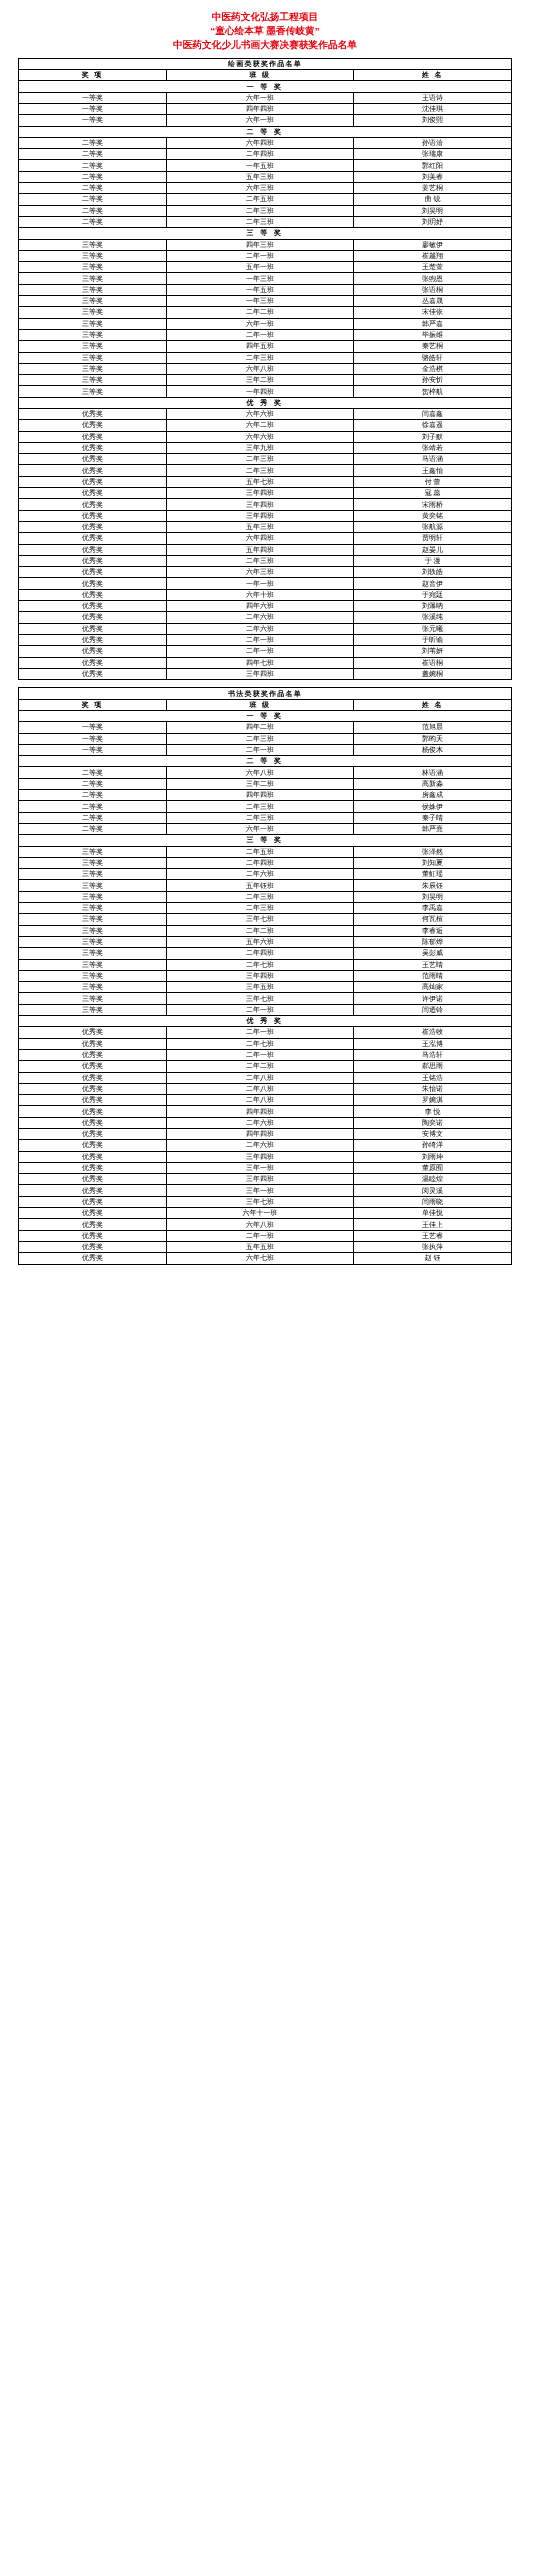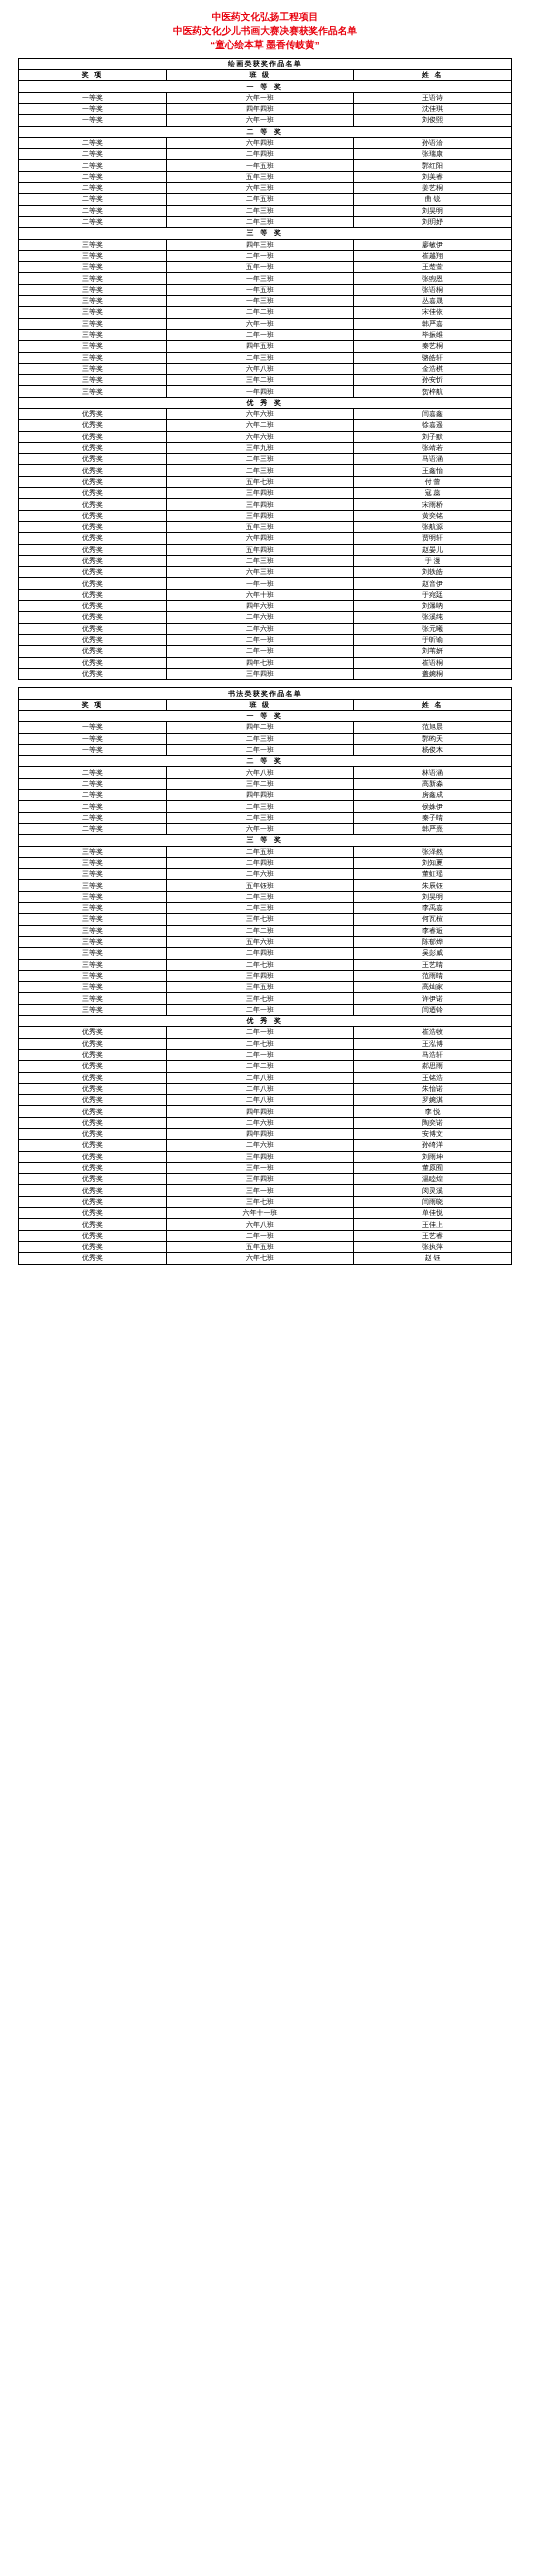--- a/index.html
+++ b/index.html
@@ -68,22 +68,22 @@
     letter-spacing: 2.4px;
   }
 </style>
 </head>
 <body>
 
 <div class="page">
 
   <div class="title-block">
     <span class="title-line">中医药文化弘扬工程项目</span>
+    <span class="title-line">“童心绘本草 墨香传岐黄”</span>
     <span class="title-line">中医药文化少儿书画大赛决赛获奖作品名单</span>
-    <span class="title-line">“童心绘本草 墨香传岐黄”</span>
   </div>
 
   <div id="tables-root">
       <table class="grid">
         <colgroup>
           <col class="col-a">
           <col class="col-b">
           <col class="col-c">
         </colgroup>
         <tbody>

